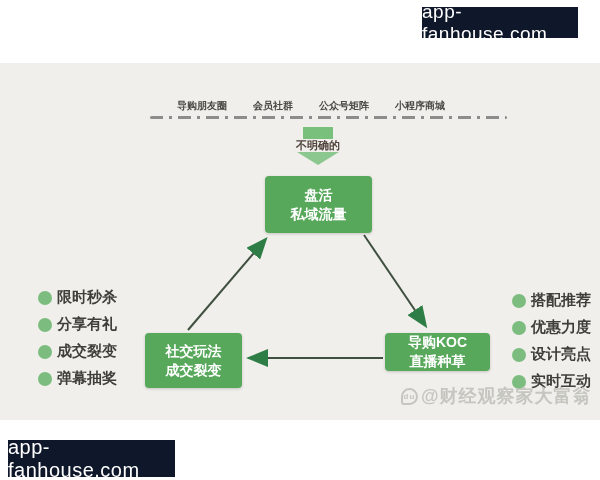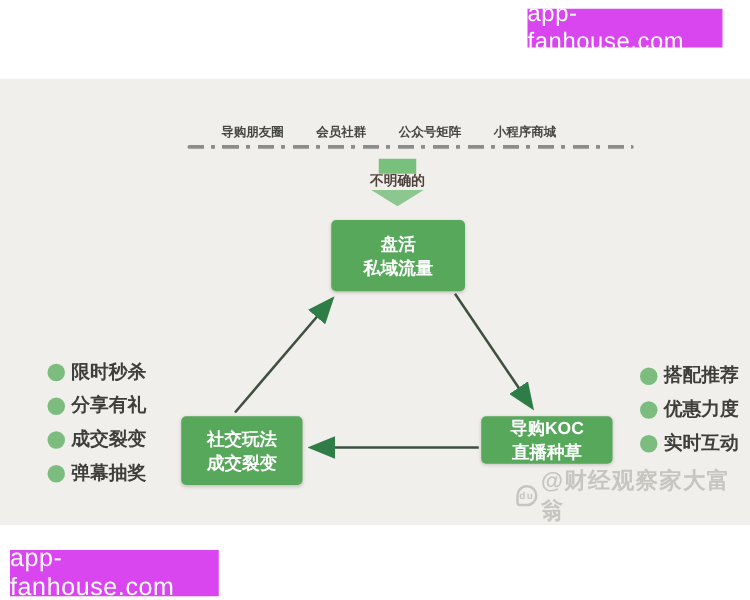--- a/index.html
+++ b/index.html
@@ -4,21 +4,21 @@
 <style>
   html,body { margin:0; padding:0; }
   body {
     width:600px; height:480px; position:relative; overflow:hidden;
     background:#ffffff;
     font-family:"Liberation Sans", "DejaVu Sans", sans-serif;
   }
 
   
   .wm-box {
-    position:absolute; background:#d946ef; color:#ffffff;
+    position:absolute; background:#0f172a; color:#ffffff;
     display:flex; align-items:center; justify-content:center;
     letter-spacing:0.5px;
   }
   #wm-top { left:422px; top:7px; width:156px; height:31px; font-size:19px; }
   #wm-bottom { left:8px; top:440px; width:167px; height:37px; font-size:20px; }
 
   
   .panel {
     position:absolute; left:0; top:63px; width:600px; height:357px;
     background:#f0efeb;
@@ -71,21 +71,21 @@
   .bullet-row {
     display:flex; align-items:center; gap:5px; height:27px;
     font-weight:bold; font-size:15px; color:#3e3e3b;
   }
   .dot { width:14px; height:14px; border-radius:50%; background:#7cbd7f; flex:0 0 auto; }
 
   
   .author {
     position:absolute; left:401px; top:321px; height:24px;
     display:flex; align-items:center; gap:3px;
-    color:#c6c6c1; font-size:18px; font-weight:bold; letter-spacing:1px;margin-left:12px;
+    color:#c6c6c1; font-size:18px; font-weight:bold; letter-spacing:1px;
   }
   .author-icon {
     width:17px; height:17px; box-sizing:border-box;
     border:2px solid #c6c6c1; border-radius:50% 50% 50% 3px;
     display:flex; align-items:center; justify-content:center;
     font-size:8px; font-weight:bold; color:#c6c6c1;
   }
 </style>
 </head>
 <body>
@@ -158,20 +158,24 @@
     <div class="bullet-row">
       <span class="dot"></span>
       <span>搭配推荐</span>
     </div>
     <div class="bullet-row">
       <span class="dot"></span>
       <span>优惠力度</span>
     </div>
     <div class="bullet-row">
       <span class="dot"></span>
+      <span>设计亮点</span>
+    </div>
+    <div class="bullet-row">
+      <span class="dot"></span>
       <span>实时互动</span>
     </div>
   </div>
 
   <div class="author">
     <span class="author-icon">du</span>
     <span>@财经观察家大富翁</span>
   </div>
 
 </div>

